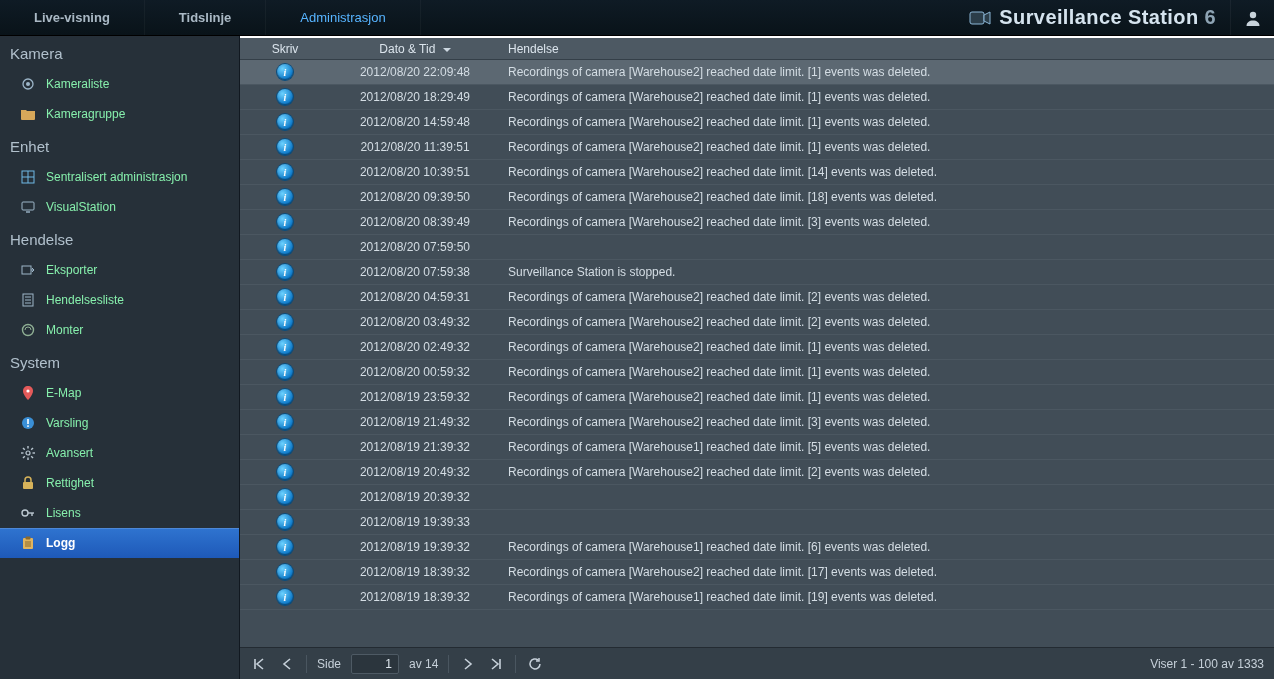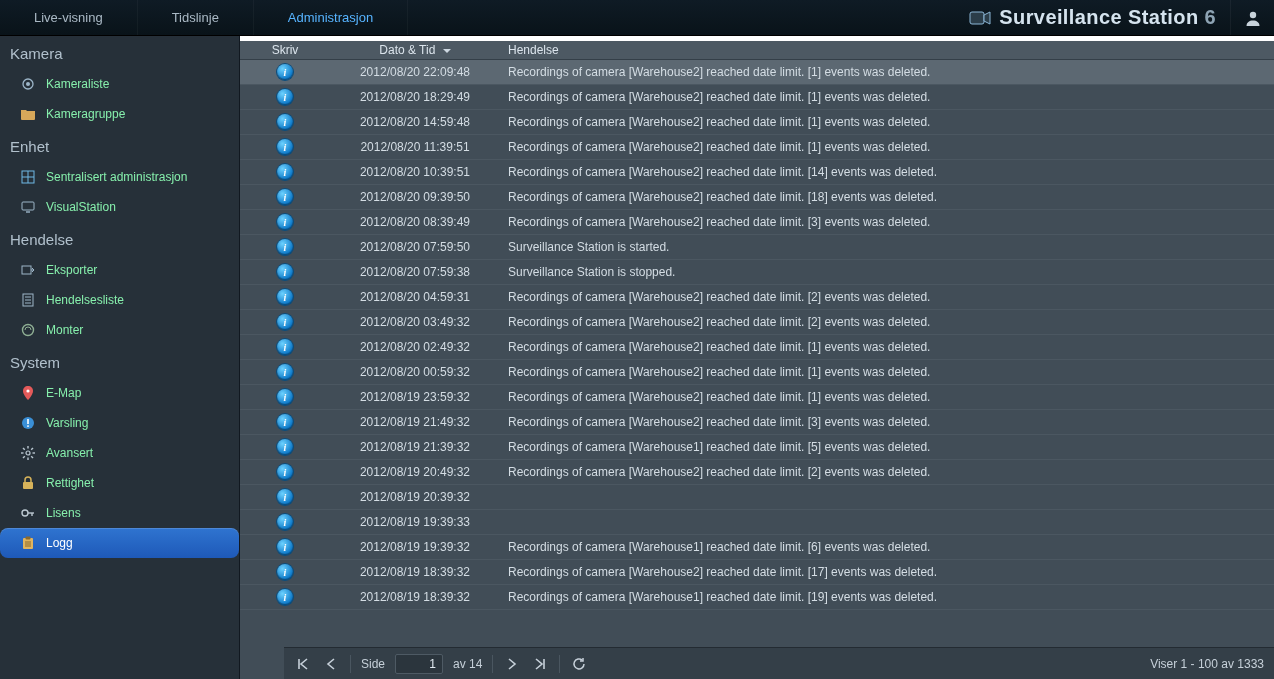--- a/index.html
+++ b/index.html
@@ -21,21 +21,21 @@
     border-bottom: 1px solid #000;
   }
   .tab {
     display: flex;
     align-items: center;
     justify-content: center;
     padding: 0 34px;
     border-right: 1px solid rgba(255,255,255,0.04);
     color: #aab9c5;
     font-size: 13px;
-    font-weight: 400;
+    font-weight: 700;
     cursor: pointer;
   }
   .tab.active {
     color: #57b4ff;
     font-weight: 400;
   }
   .topbar .spacer { flex: 1; }
   .brand {
     display: flex;
     align-items: center;
@@ -78,23 +78,22 @@
     align-items: center;
     gap: 10px;
     padding: 7px 10px 7px 20px;
     color: #86efac;
     cursor: pointer;
     font-size: 12px;
   }
   .nav-item.selected {
     background: linear-gradient(#2f74d0, #1e59b8);
     color: #fff;
-    font-weight: 400;
+    font-weight: 700;
     box-shadow: inset 0 1px 0 rgba(255,255,255,0.15);
-    border-radius: 8px;
   }
   .nav-item .ico {
     width:16px;height:16px;display:flex;align-items:center;justify-content:center;flex-shrink:0;
   }
   
   .content {
     flex:1;
     display:flex;
     flex-direction:column;
     background:#414d57;
@@ -111,21 +110,21 @@
     color:#dfe7ee;
     padding:4px 16px;
     border-radius:2px;
     font-size:12px;
     cursor:pointer;
     box-shadow:inset 0 1px 0 rgba(255,255,255,0.1);
   }
   .grid-header {
     display:flex;
     background:#4d5963;
-    border-top:5px solid #ffffff;
+    border-top:2px solid #ffffff;
     border-bottom:1px solid #343f48;
     height:24px;
     align-items:center;
     color:#dbe4ec;
     font-size:12px;
   }
   .col-type { width:90px; text-align:center; }
   .col-date { width:170px; text-align:center; position:relative;}
   .col-event { flex:1; padding-left:8px; }
   .sort-arrow {
@@ -165,21 +164,20 @@
   .pager {
     height:32px;
     background:#343f48;
     border-top:1px solid #232b32;
     display:flex;
     align-items:center;
     color:#c6d0d9;
     font-size:12px;
     gap:10px;
     padding:0 10px;
-    margin-left:44px;
   }
   .pager .sep { width:1px;height:18px;background:#4a5660; }
   .pager-btn {
     cursor:pointer;
     color:#c6d0d9;
     display:flex;align-items:center;justify-content:center;
     width:18px;height:18px;
   }
   .pager input {
     width:48px;background:#2b353d;border:1px solid #4e5a64;color:#dfe7ee;
@@ -406,21 +404,20 @@
           <div class="c-event">Recordings of camera [Warehouse2] reached date limit. [18] events was deleted.</div>
         </div>
         <div class="row">
           <div class="info-ico"><span class="info-badge">i</span></div>
           <div class="c-date">2012/08/20 08:39:49</div>
           <div class="c-event">Recordings of camera [Warehouse2] reached date limit. [3] events was deleted.</div>
         </div>
         <div class="row">
           <div class="info-ico"><span class="info-badge">i</span></div>
           <div class="c-date">2012/08/20 07:59:50</div>
-          <div class="c-event">Surveillance Station is started.</div>
         </div>
         <div class="row">
           <div class="info-ico"><span class="info-badge">i</span></div>
           <div class="c-date">2012/08/20 07:59:38</div>
           <div class="c-event">Surveillance Station is stopped.</div>
         </div>
         <div class="row">
           <div class="info-ico"><span class="info-badge">i</span></div>
           <div class="c-date">2012/08/20 04:59:31</div>
           <div class="c-event">Recordings of camera [Warehouse2] reached date limit. [2] events was deleted.</div>

